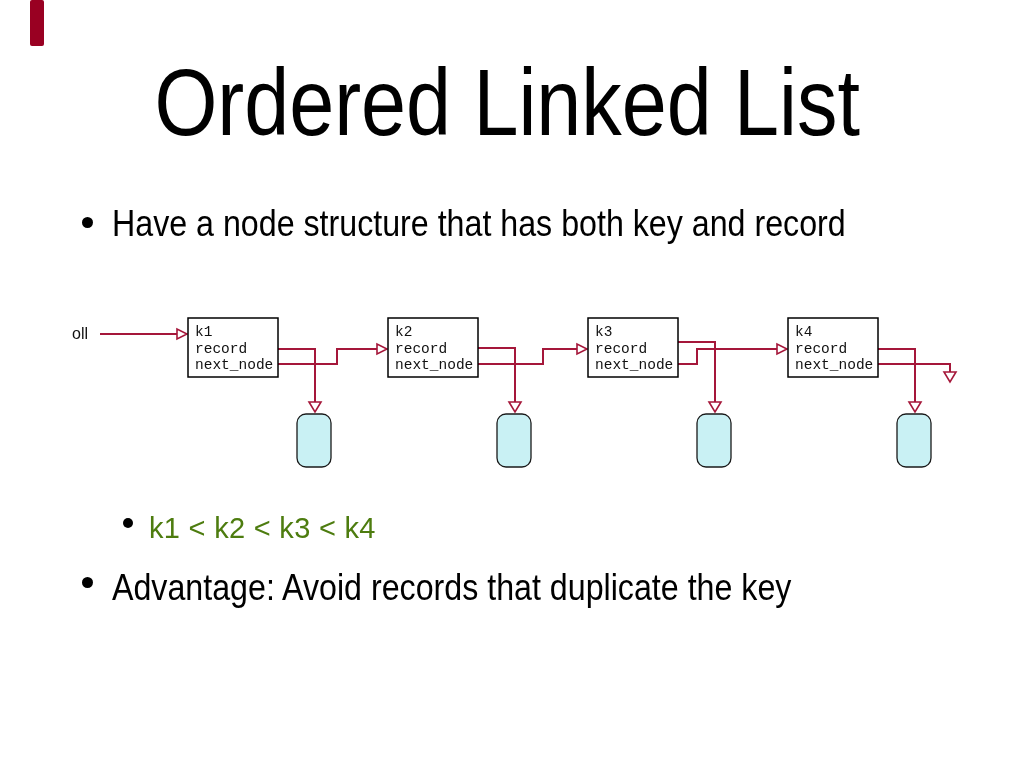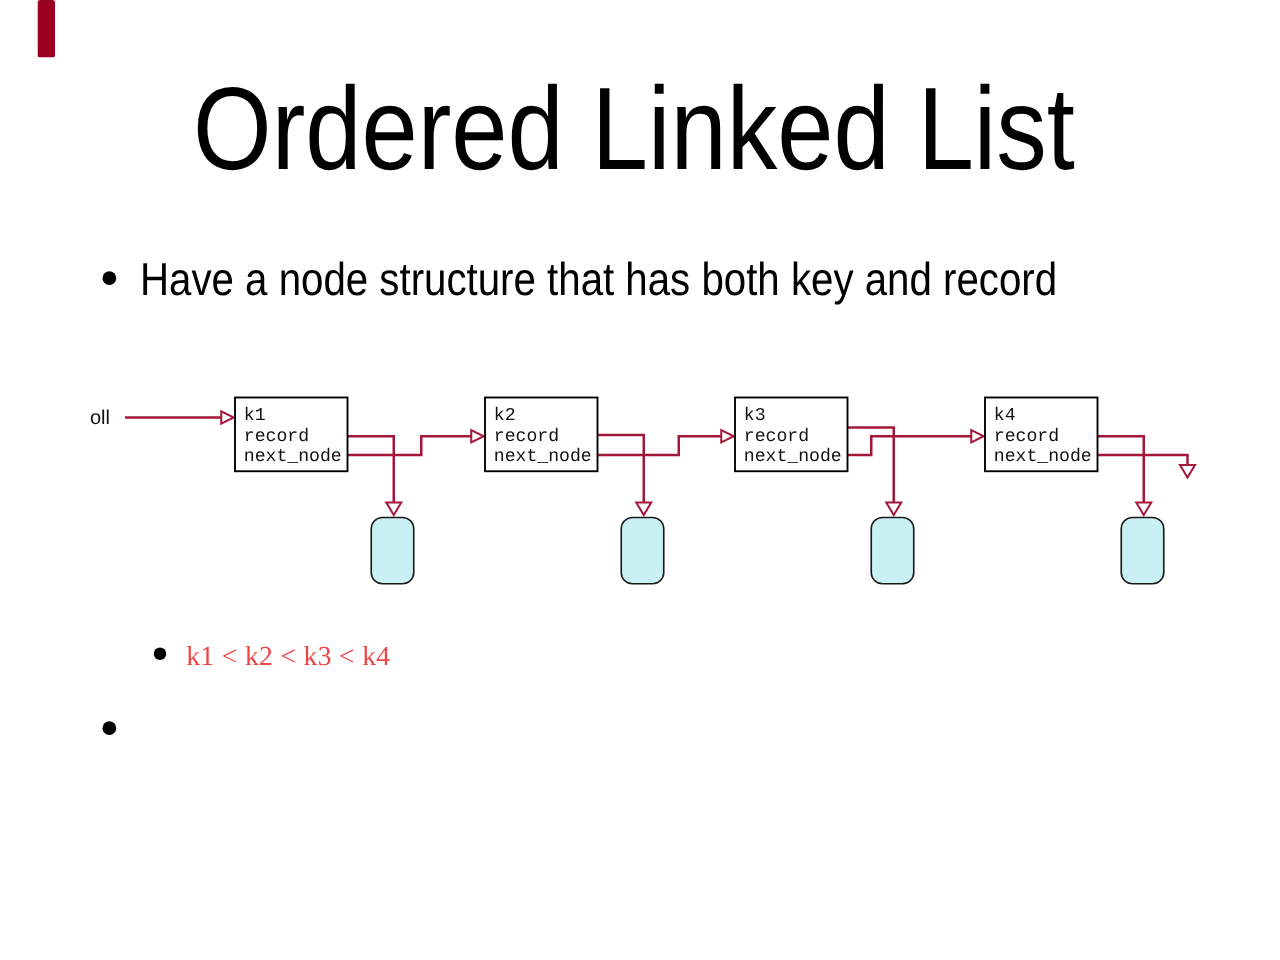--- a/index.html
+++ b/index.html
@@ -15,22 +15,22 @@
   #title .squeeze{display:inline-block;transform:scaleX(0.86);transform-origin:center;}
   
   .dot{background:#000;border-radius:50%;}
   #b1-dot{left:82px;top:217px;width:11px;height:11px;}
   #b3-dot{left:82px;top:577px;width:11px;height:11px;}
   #b2-dot{left:123px;top:518px;width:10px;height:10px;}
   .bullet-text{font-size:37px;line-height:1;white-space:nowrap;}
   .bullet-text .squeeze{display:inline-block;transform:scaleX(0.87);transform-origin:left;}
   #b1-text{left:112px;top:205px;text-decoration:underline;}
   #b3-text{left:112px;top:569px;}
-  #b2-text{left:149px;top:514px;font-family:Liberation Serif, serif;font-size:22px;
-           line-height:1;letter-spacing:0.3px;white-space:nowrap;color:#ef4444;}
+  #b2-text{left:149px;top:514px;font-family:Liberation Sans, sans-serif;font-size:29px;
+           line-height:1;letter-spacing:0.3px;white-space:nowrap;color:#4d7c0f;}
   
   #diagram{left:0;top:300px;}
   .node-box{fill:#ffffff;stroke-width:1.5;}
   .node-label{font-family:"Liberation Mono",monospace;font-size:14.5px;fill:#111;}
   .head-label{font-family:"Liberation Sans",sans-serif;font-size:16px;fill:#111;}
   .arrows{fill:none;stroke-width:2;}
   .arrowheads{stroke-width:1.6;}
   .arrowheads path{fill:#ffffff;}
   .blobs rect{stroke:#1a1a1a;stroke-width:1.3;}
 </style>
@@ -114,14 +114,17 @@
       <rect x="497" y="114" width="34" height="53" rx="9"></rect>
       <rect x="697" y="114" width="34" height="53" rx="9"></rect>
       <rect x="897" y="114" width="34" height="53" rx="9"></rect>
     </g>
   </svg>
 
   <span id="b2-dot" class="abs dot"></span>
   <div id="b2-text" class="abs">k1 &lt; k2 &lt; k3 &lt; k4</div>
 
   <span id="b3-dot" class="abs dot"></span>
+  <div id="b3-text" class="abs bullet-text">
+    <span class="squeeze">Advantage: Avoid records that duplicate the key</span>
+  </div>
 
 </div>
 
 </body></html>

